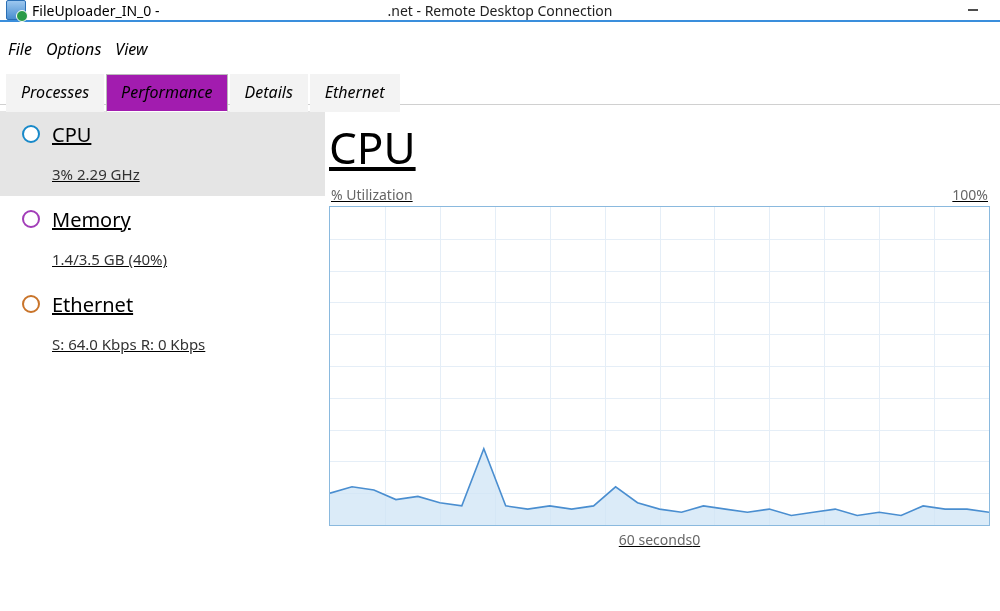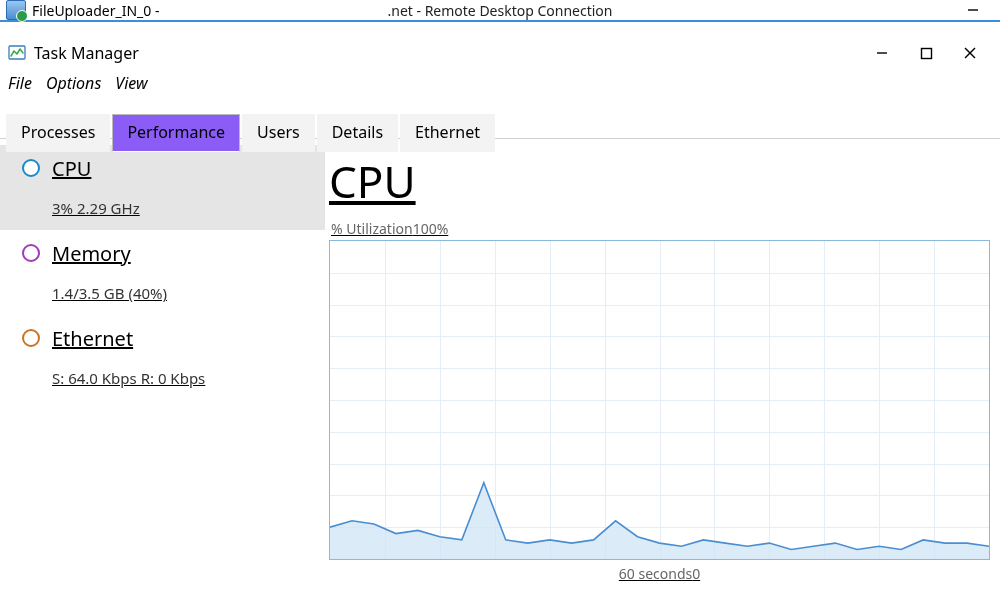--- a/index.html
+++ b/index.html
@@ -35,38 +35,38 @@
   .tm-title .tm-icon { width:18px; height:18px; margin-right:8px; }
   .tm-controls { display:flex; gap:0; margin-left:auto; }
   .tm-controls .ctrl { width:44px; height:28px; display:flex; align-items:center; justify-content:center; font-size:15px; }
 
   
   .menu-bar { display:flex; gap:14px; padding: 2px 8px 6px 8px; font-size: 16px; font-style: italic; }
   .menu-item { cursor: default; }
 
   
   .tabs { display:flex; border-bottom:1px solid #d0d0d0; padding-left:6px; font-size:16px; }
-  .tab { padding: 6px 14px 8px 14px; border: 1px solid transparent; border-bottom: none; position:relative; top:14px; background:#f3f3f3; margin-right:2px; }
-  .tab[data-active="true"] { background:#8b5cf6; border-color:#bbb; border-bottom:1px solid #fff; }
+  .tab { padding: 6px 14px 8px 14px; border: 1px solid transparent; border-bottom: none; position:relative; top:8px; background:#f3f3f3; margin-right:2px;font-style:italic; }
+  .tab[data-active="true"] { background:#a21caf; border-color:#bbb; border-bottom:1px solid #fff; }
   
   
   .body { display:flex; height: calc(611px - 32px - 2px - 14px - 34px - 30px - 38px); text-decoration: underline; }
   .sidebar { width: 325px; padding-top: 6px; }
   .side-item { display:flex; align-items:flex-start; gap:12px; padding: 10px 14px 12px 22px; }
   .side-item[data-selected="true"] { background:#e5e5e5; }
   .side-circle { width:18px; height:18px; border:2px solid; border-radius:50%; margin-top:4px; flex:0 0 auto; background:#fff; }
   .side-item .title { font-size:20px; }
   .side-item .sub { font-size:15px; color:#333; margin-top:16px; }
 
   .main { flex:1; padding: 12px 10px 0 4px; }
   .hdr-row { display:flex; align-items:baseline; gap:28px; }
   .hdr-big { font-size:44px; font-weight:400; }
   .hdr-sub { font-size:20.5px; margin-left:auto; }
 
-  .chart-labels { display:flex; justify-content:flex-start; font-size:14px; color:#666; margin-top:8px; padding: 0 2px; }
+  .chart-labels { display:flex; justify-content:space-between; font-size:14px; color:#666; margin-top:8px; padding: 0 2px; }
   .chart-box { position:relative; height: 320px; border:1px solid #8ab9de; margin-top:2px; background:#fff; }
   .gridline-h { position:absolute; left:0; right:0; border-top:1px solid #e5eef7; }
   .gridline-v { position:absolute; top:0; bottom:0; border-left:1px solid #e5eef7; }
   .chart-svg { position:absolute; left:0; top:0; width:100%; height:100%; }
   .chart-btm-labels { display:flex; justify-content:center; font-size:14px; color:#666; margin-top:4px; padding: 0 2px; }
 
   svg { display:block; }
 </style>
 </head>
 <body>
@@ -81,58 +81,30 @@
     <div class="ctrl">
       <svg width="14" height="14">
             <line x1="2" y1="7" x2="12" y2="7" stroke="#000" stroke-width="1.4"></line>
           </svg>
     </div>
   </div>
 </div>
 <div class="rdc-separator"></div>
 <div class="rdc-gap"></div>
 
-<div class="tm-title">
-  <span class="tm-icon">
-    <svg viewBox="0 0 18 18" width="18" height="18">
-      <rect x="1" y="2" width="16" height="13" rx="1" fill="none" stroke="#3a7eb8" stroke-width="1.3"></rect>
-      <polyline points="3,12 6,7 9,10 12,5 15,9" fill="none" stroke="#3aa84a" stroke-width="1.5" stroke-linejoin="round" stroke-linecap="round"></polyline>
-    </svg>
-  </span>
-  <span>Task Manager</span>
-  <div class="tm-controls">
-    <div class="ctrl">
-      <svg width="14" height="14">
-            <line x1="2" y1="7" x2="12" y2="7" stroke="#000" stroke-width="1.4"></line>
-          </svg>
-    </div>
-    <div class="ctrl">
-      <svg width="13" height="13">
-            <rect x="1.5" y="1.5" width="10" height="10" fill="none" stroke="#000" stroke-width="1.4"></rect>
-          </svg>
-    </div>
-    <div class="ctrl">
-      <svg width="14" height="14">
-            <line x1="2" y1="2" x2="12" y2="12" stroke="#000" stroke-width="1.4"></line>
-            <line x1="12" y1="2" x2="2" y2="12" stroke="#000" stroke-width="1.4"></line>
-          </svg>
-    </div>
-  </div>
-</div>
 
 <div class="menu-bar">
   <span class="menu-item">File</span>
   <span class="menu-item">Options</span>
   <span class="menu-item">View</span>
 </div>
 
 <div class="tabs">
   <div class="tab">Processes</div>
   <div class="tab" data-active="true">Performance</div>
-  <div class="tab">Users</div>
   <div class="tab">Details</div>
   <div class="tab">Ethernet</div>
 </div>
 
 <div class="body">
 
   <div class="sidebar">
     <div class="side-item" data-selected="true">
       <span class="side-circle" style="border-color:#1889c9"></span>
       <div>

